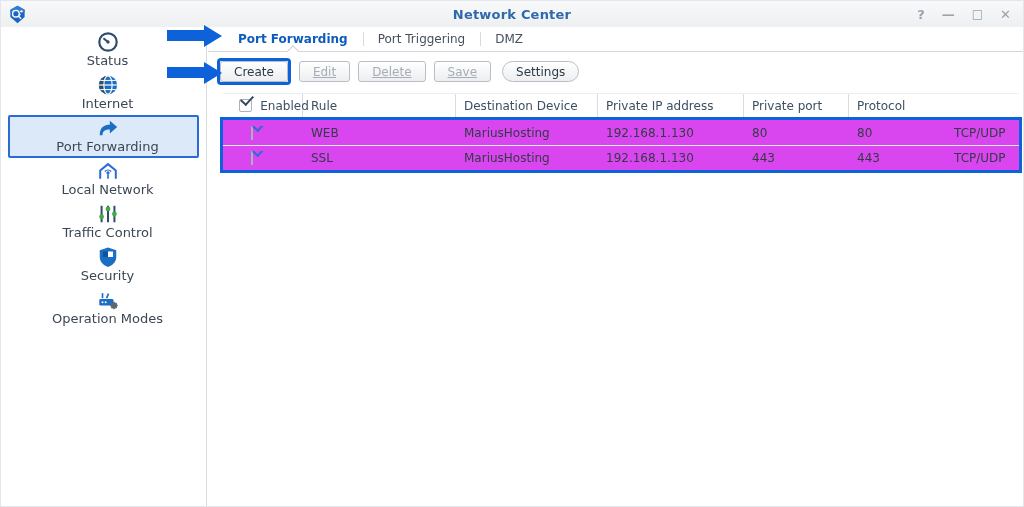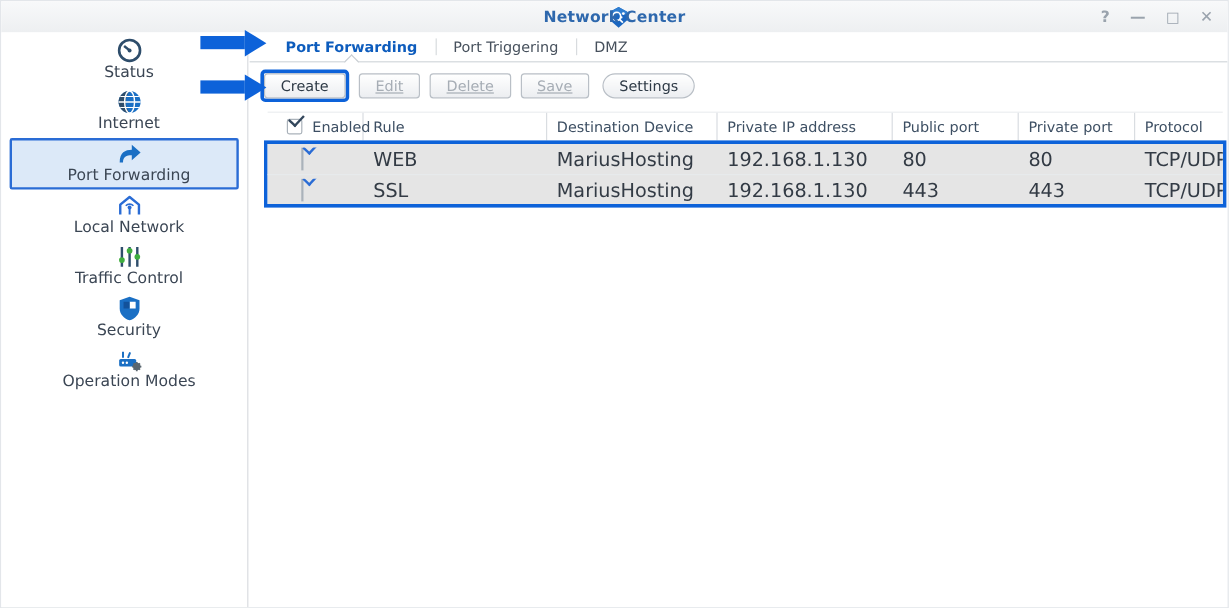--- a/index.html
+++ b/index.html
@@ -5,21 +5,21 @@
   * { box-sizing: border-box; margin: 0; padding: 0; }
   body { background: #ffffff; font-family: "DejaVu Sans", "Liberation Sans", sans-serif; }
   .window {
     position: relative; width: 1024px; height: 507px; background: #fff;
     overflow: hidden; border: 1px solid #e3e6ea;
   }
   
   .titlebar {
     position: absolute; top: 0; left: 0; right: 0; height: 26px;
     background: linear-gradient(#f8f9fa, #edeff1);
-    display: flex; align-items: center; justify-content: center;
+    display: flex; align-items: center;
   }
   .app-icon { margin-left: 7px; width: 19px; height: 19px; display: inline-flex; }
   .win-title {
     position: absolute; left: 0; right: 0; text-align: center;
     font-size: 13px; font-weight: bold; color: #2e68ad; letter-spacing: .2px;
   }
   .win-controls {
     position: absolute; right: 12px; top: 0; height: 26px;
     display: flex; align-items: center; gap: 17px;
     color: #9aa3ad; font-size: 13px; font-weight: bold;
@@ -85,22 +85,22 @@
   .th { padding-left: 8px; display: flex; align-items: center; gap: 8px;
         height: 100%; border-right: 1px solid #d9dde1; }
   .th:last-child { border-right: none; }
   .th-enabled { padding-left: 23px; justify-content: center; }
   .rows-box {
     position: absolute; left: 219px; top: 116px; width: 802px;
     border: 3px solid #0d62d9;
   }
   .row {
     display: grid; grid-template-columns: 80px 153px 142px 146px 105px 97px 73px;
-    align-items: center; height: 25px; font-size: 16px; color: #333b45;
-    background: #e5e5e5;
+    align-items: center; height: 25px; font-size: 12px; color: #333b45;
+    background: #d946ef;
   }
   .row + .row { border-top: 1px solid #e7eaec; }
   .cell { padding-left: 8px; white-space: nowrap; overflow: hidden; }
   .cell-check { padding-left: 28px; }
   
   .checkbox {
     position: relative; width: 13px; height: 13px; background: #fff;
     border: 1px solid #aab2ba; border-radius: 2px; flex: 0 0 13px;
   }
   .checkbox::after {
@@ -236,21 +236,20 @@
   </div>
 
   <div class="table-header">
     <div class="th th-enabled">
       <span class="checkbox dark"></span>
       <span>Enabled</span>
     </div>
     <div class="th">Rule</div>
     <div class="th">Destination Device</div>
     <div class="th">Private IP address</div>
-    <div class="th">Public port</div>
     <div class="th">Private port</div>
     <div class="th">Protocol</div>
   </div>
 
   <div class="rows-box">
     <div>
         <div class="row">
       <div class="cell cell-check">
         <span class="checkbox"></span>
       </div>

